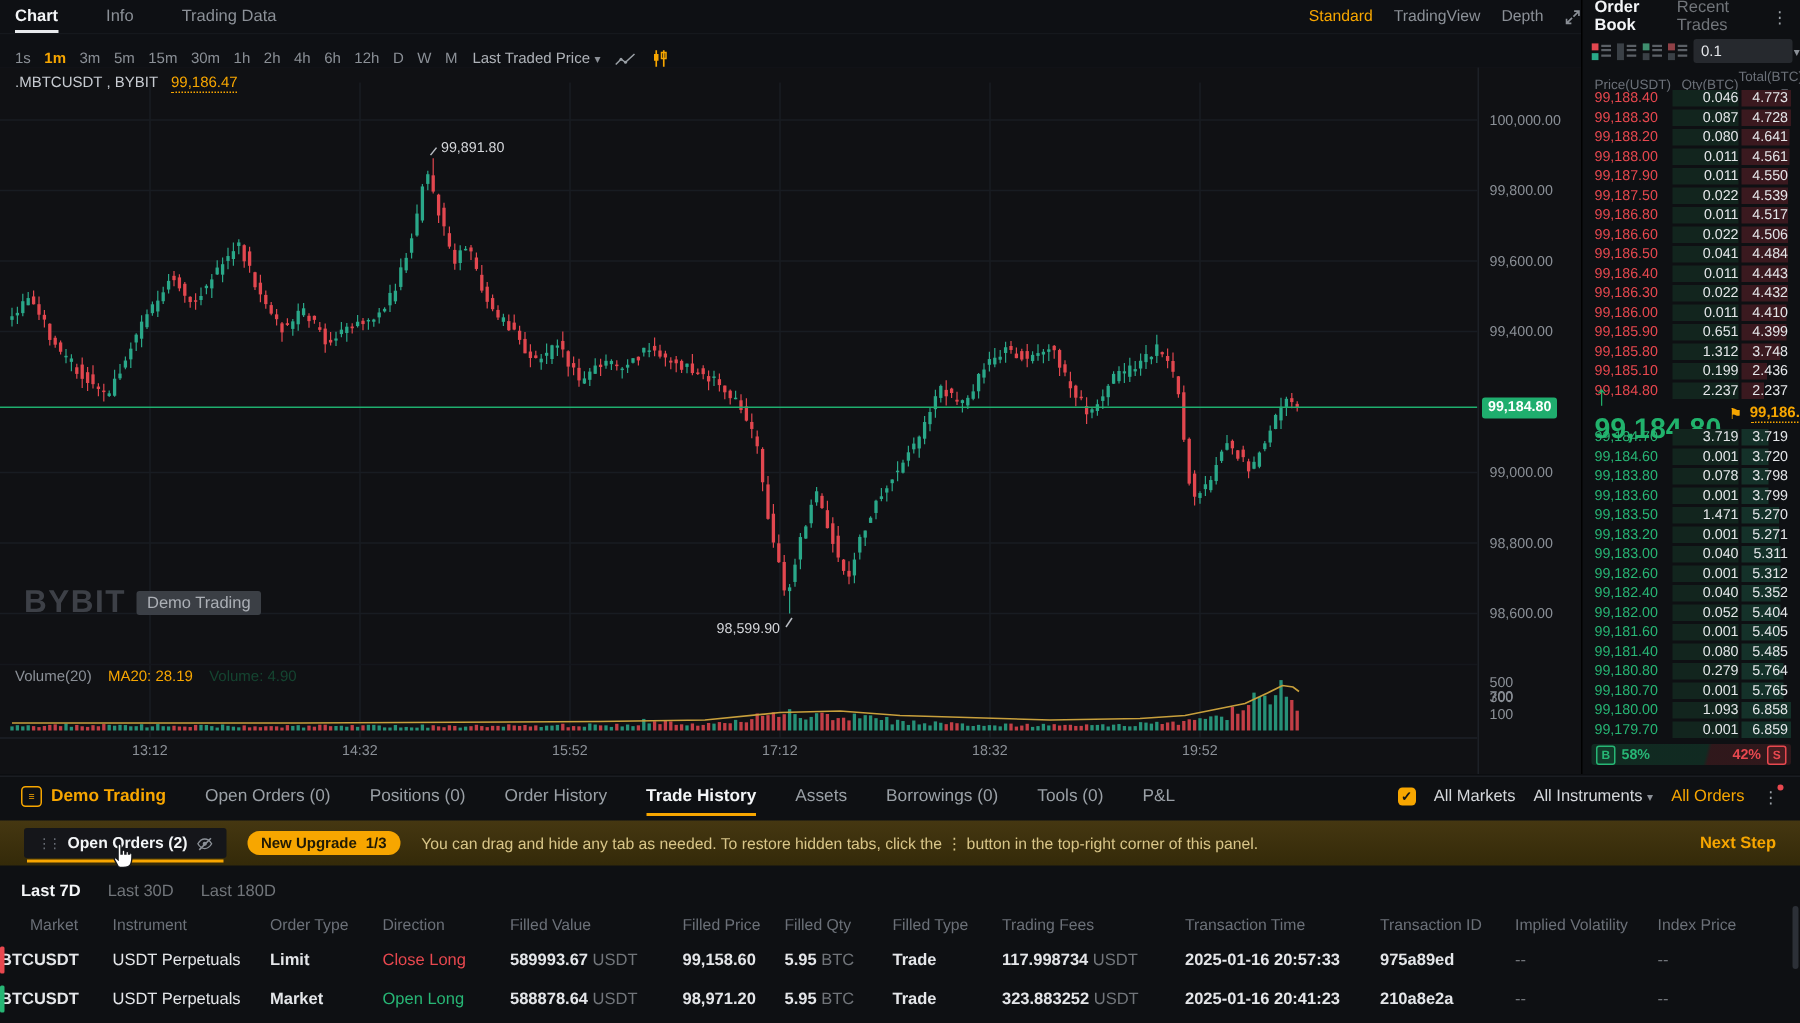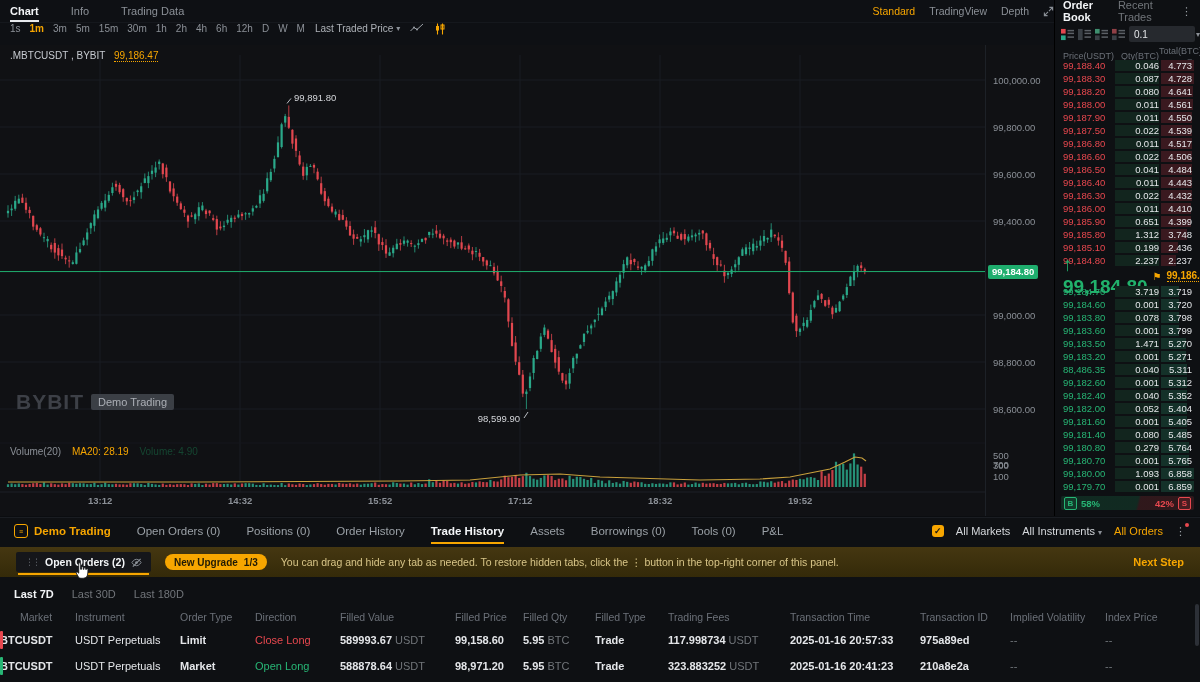--- a/index.html
+++ b/index.html
@@ -8,36 +8,36 @@
   
   .top-header{position:absolute;left:0;top:0;width:1044px;height:22px;display:flex;align-items:center;
               justify-content:space-between;padding:0 12px 0 10px;background:#0e1014;border-bottom:1px solid #15181d;}
   .main-tabs{display:flex;gap:32px;font-size:11px;}
   .mtab{color:#8b9097;cursor:pointer;position:relative;padding:3px 0;}
   .mtab.active{color:#f3f5f7;font-weight:bold;}
   .mtab.active::after{content:"";position:absolute;left:0;right:0;bottom:-2px;height:2px;background:#e8eaed;}
   .chart-modes{display:flex;gap:14px;font-size:10.5px;color:#8b9097;align-items:center;}
   .mode.active{color:#f7a600;}
   
-  .chart-toolbar{position:absolute;left:0;top:23px;width:1044px;height:22px;display:flex;align-items:flex-start;
+  .chart-toolbar{position:absolute;left:0;top:23px;width:1044px;height:22px;display:flex;align-items:flex-end;
                  gap:10px;padding-left:10px;background:#0e1014;border-bottom:1px solid #181b21;font-size:10px;}
   #intervals{display:flex;gap:9px;}
   .iv{color:#8b9097;cursor:pointer;}
   .iv.active{color:#f7a600;font-weight:bold;}
   .ltp{display:flex;align-items:center;gap:3px;color:#aeb2b8;cursor:pointer;}
   .caret{font-size:8px;color:#8b9097;}
   .tb-icon{display:inline-flex;align-items:center;cursor:pointer;}
   
   .chart-area{position:absolute;left:0;top:45px;width:1055px;height:471px;background:#101114;}
   #chart-svg{position:absolute;left:0;top:0;}
   .y-axis{position:absolute;left:985px;top:0;width:70px;height:471px;border-left:1px solid #1d2127;}
   .ylab{position:absolute;left:7px;font-size:9.5px;color:#8b9097;}
   .price-tag{position:absolute;left:2px;background:#1fae6e;color:#fff;font-size:9.5px;font-weight:bold;
              padding:1.5px 4px;border-radius:2px;}
-  .xlab{position:absolute;top:450px;font-size:9.5px;color:#8b9097;font-weight:bold;}
+  .xlab{position:absolute;top:450px;font-size:9.5px;color:#8b9097;}
   .legend{position:absolute;left:10px;top:3px;font-size:10px;line-height:15px;}
   .lg-k{color:#8b9097;} .lg-v{color:#21b26c;} .lg-sym{color:#c7cbd1;}
   .lg-mark{color:#f7a600;border-bottom:1px dotted #f7a600;}
   .vol-legend{position:absolute;left:10px;top:401px;font-size:10px;}
   .vl-name{color:#8b9097;} .vl-ma{color:#f7a600;margin-left:8px;} .vl-cur{color:rgba(32,178,108,.32);margin-left:8px;}
   .watermark{position:absolute;left:16px;top:345px;display:flex;align-items:center;gap:7px;opacity:.92;}
   .wm-logo{font-size:21px;font-weight:bold;letter-spacing:1px;color:#41454c;}
   .wm-badge{background:#3f434a;color:#b9bdc3;font-size:11px;padding:2px 7px;border-radius:2px;}
   
   .ob-panel{position:absolute;right:0;top:0;width:145px;height:516px;background:#0e1013;border-left:1px solid #000;}
@@ -1115,21 +1115,21 @@
           <span class="ob-price bid">99,183.50</span>
           <div class="ob-qty"><div class="fill"></div><span>1.471</span></div>
           <div class="ob-total"><div class="bar" style="width: 76.8334%; background: rgb(20, 49, 41);"></div><span>5.270</span></div>
         </div>
         <div class="ob-row">
           <span class="ob-price bid">99,183.20</span>
           <div class="ob-qty"><div class="fill"></div><span>0.001</span></div>
           <div class="ob-total"><div class="bar" style="width: 76.8479%; background: rgb(20, 49, 41);"></div><span>5.271</span></div>
         </div>
         <div class="ob-row">
-          <span class="ob-price bid">88,486.35</span>
+          <span class="ob-price bid">99,183.00</span>
           <div class="ob-qty"><div class="fill"></div><span>0.040</span></div>
           <div class="ob-total"><div class="bar" style="width: 77.4311%; background: rgb(20, 49, 41);"></div><span>5.311</span></div>
         </div>
         <div class="ob-row">
           <span class="ob-price bid">99,182.60</span>
           <div class="ob-qty"><div class="fill"></div><span>0.001</span></div>
           <div class="ob-total"><div class="bar" style="width: 77.4457%; background: rgb(20, 49, 41);"></div><span>5.312</span></div>
         </div>
         <div class="ob-row">
           <span class="ob-price bid">99,182.40</span>

